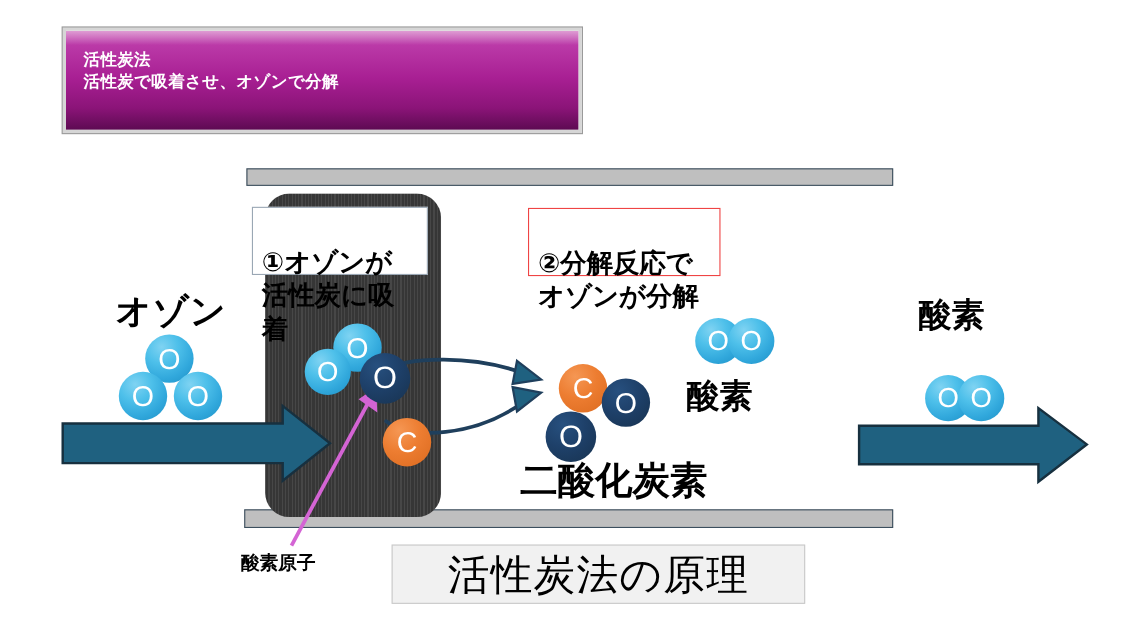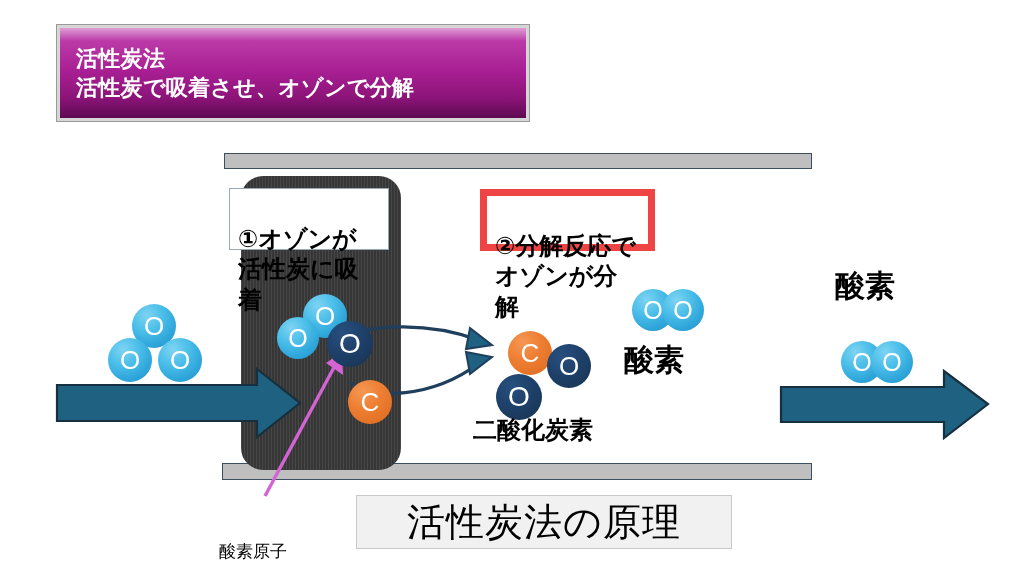--- a/index.html
+++ b/index.html
@@ -42,21 +42,21 @@
     height: 13px;
     background: linear-gradient(to bottom, rgba(255,255,255,0.45), rgba(255,255,255,0.0));
     pointer-events: none;
   }
   .title-text {
     position: absolute;
     left: 16px;
     top: 17px;
     right: 8px;
     color: #ffffff;
-    font-size: 22px;
+    font-size: 15px;
     font-weight: bold;
     line-height: 1.30;
     letter-spacing: 0.3px;
     white-space: pre-line;
   }
 
   
   .duct-bar {
     position: absolute;
     background: #bfbfbf;
@@ -98,21 +98,21 @@
     top: 188px;
     width: 160px;
     height: 62px;
     border: 1px solid #9aa7b4;
   }
   .callout-2 {
     left: 480px;
     top: 189px;
     width: 175px;
     height: 62px;
-    border: 7px solid #ef4444;
+    border: 1px solid #ef4444;
   }
 
   
   .atom {
     position: absolute;
     border-radius: 50%;
     display: flex;
     align-items: center;
     justify-content: center;
     color: #ffffff;
@@ -132,23 +132,23 @@
 
   
   .label {
     position: absolute;
     color: #000000;
     font-weight: bold;
     white-space: nowrap;
   }
   .label-ozone   { left: 105px; top: 262px; font-size: 32px; letter-spacing: 1px; }
   .label-o2-mid  { left: 624px; top: 340px; font-size: 30px; }
-  .label-co2     { left: 473px; top: 414px; font-size: 24px; }
+  .label-co2     { left: 473px; top: 414px; font-size: 34px; }
   .label-o2-right{ left: 835px; top: 266px; font-size: 30px; }
-  .label-oatom   { left: 219px; top: 500px; font-size: 17px; font-weight: normal; margin-top: 40px; }
+  .label-oatom   { left: 219px; top: 500px; font-size: 17px; font-weight: bold; }
 
   
   .caption-box {
     position: absolute;
     left: 356px;
     top: 495px;
     width: 376px;
     height: 54px;
     background: #f1f1f1;
     border: 1px solid #c9c9c9;
@@ -236,20 +236,21 @@
       <div style="position: absolute; left: 0px; top: 0px;">
         <div class="atom atom-o-light" style="left: 632px; top: 289px; width: 42px; height: 42px; font-size: 25px;">O</div>
         <div class="atom atom-o-light" style="left: 662px; top: 289px; width: 42px; height: 42px; font-size: 25px;">O</div>
       </div>
       <div style="position: absolute; left: 0px; top: 0px;">
         <div class="atom atom-o-light" style="left: 841px; top: 341px; width: 42px; height: 42px; font-size: 25px;">O</div>
         <div class="atom atom-o-light" style="left: 871px; top: 341px; width: 42px; height: 42px; font-size: 25px;">O</div>
       </div>
     </div>
 
+  <div class="label label-ozone">オゾン</div>
   <div class="label label-o2-mid">酸素</div>
   <div class="label label-co2">二酸化炭素</div>
   <div class="label label-o2-right">酸素</div>
   <div class="label label-oatom">酸素原子</div>
 
   <div class="caption-box">
     <span class="caption-text">活性炭法の原理</span>
   </div>
 
 </div>

